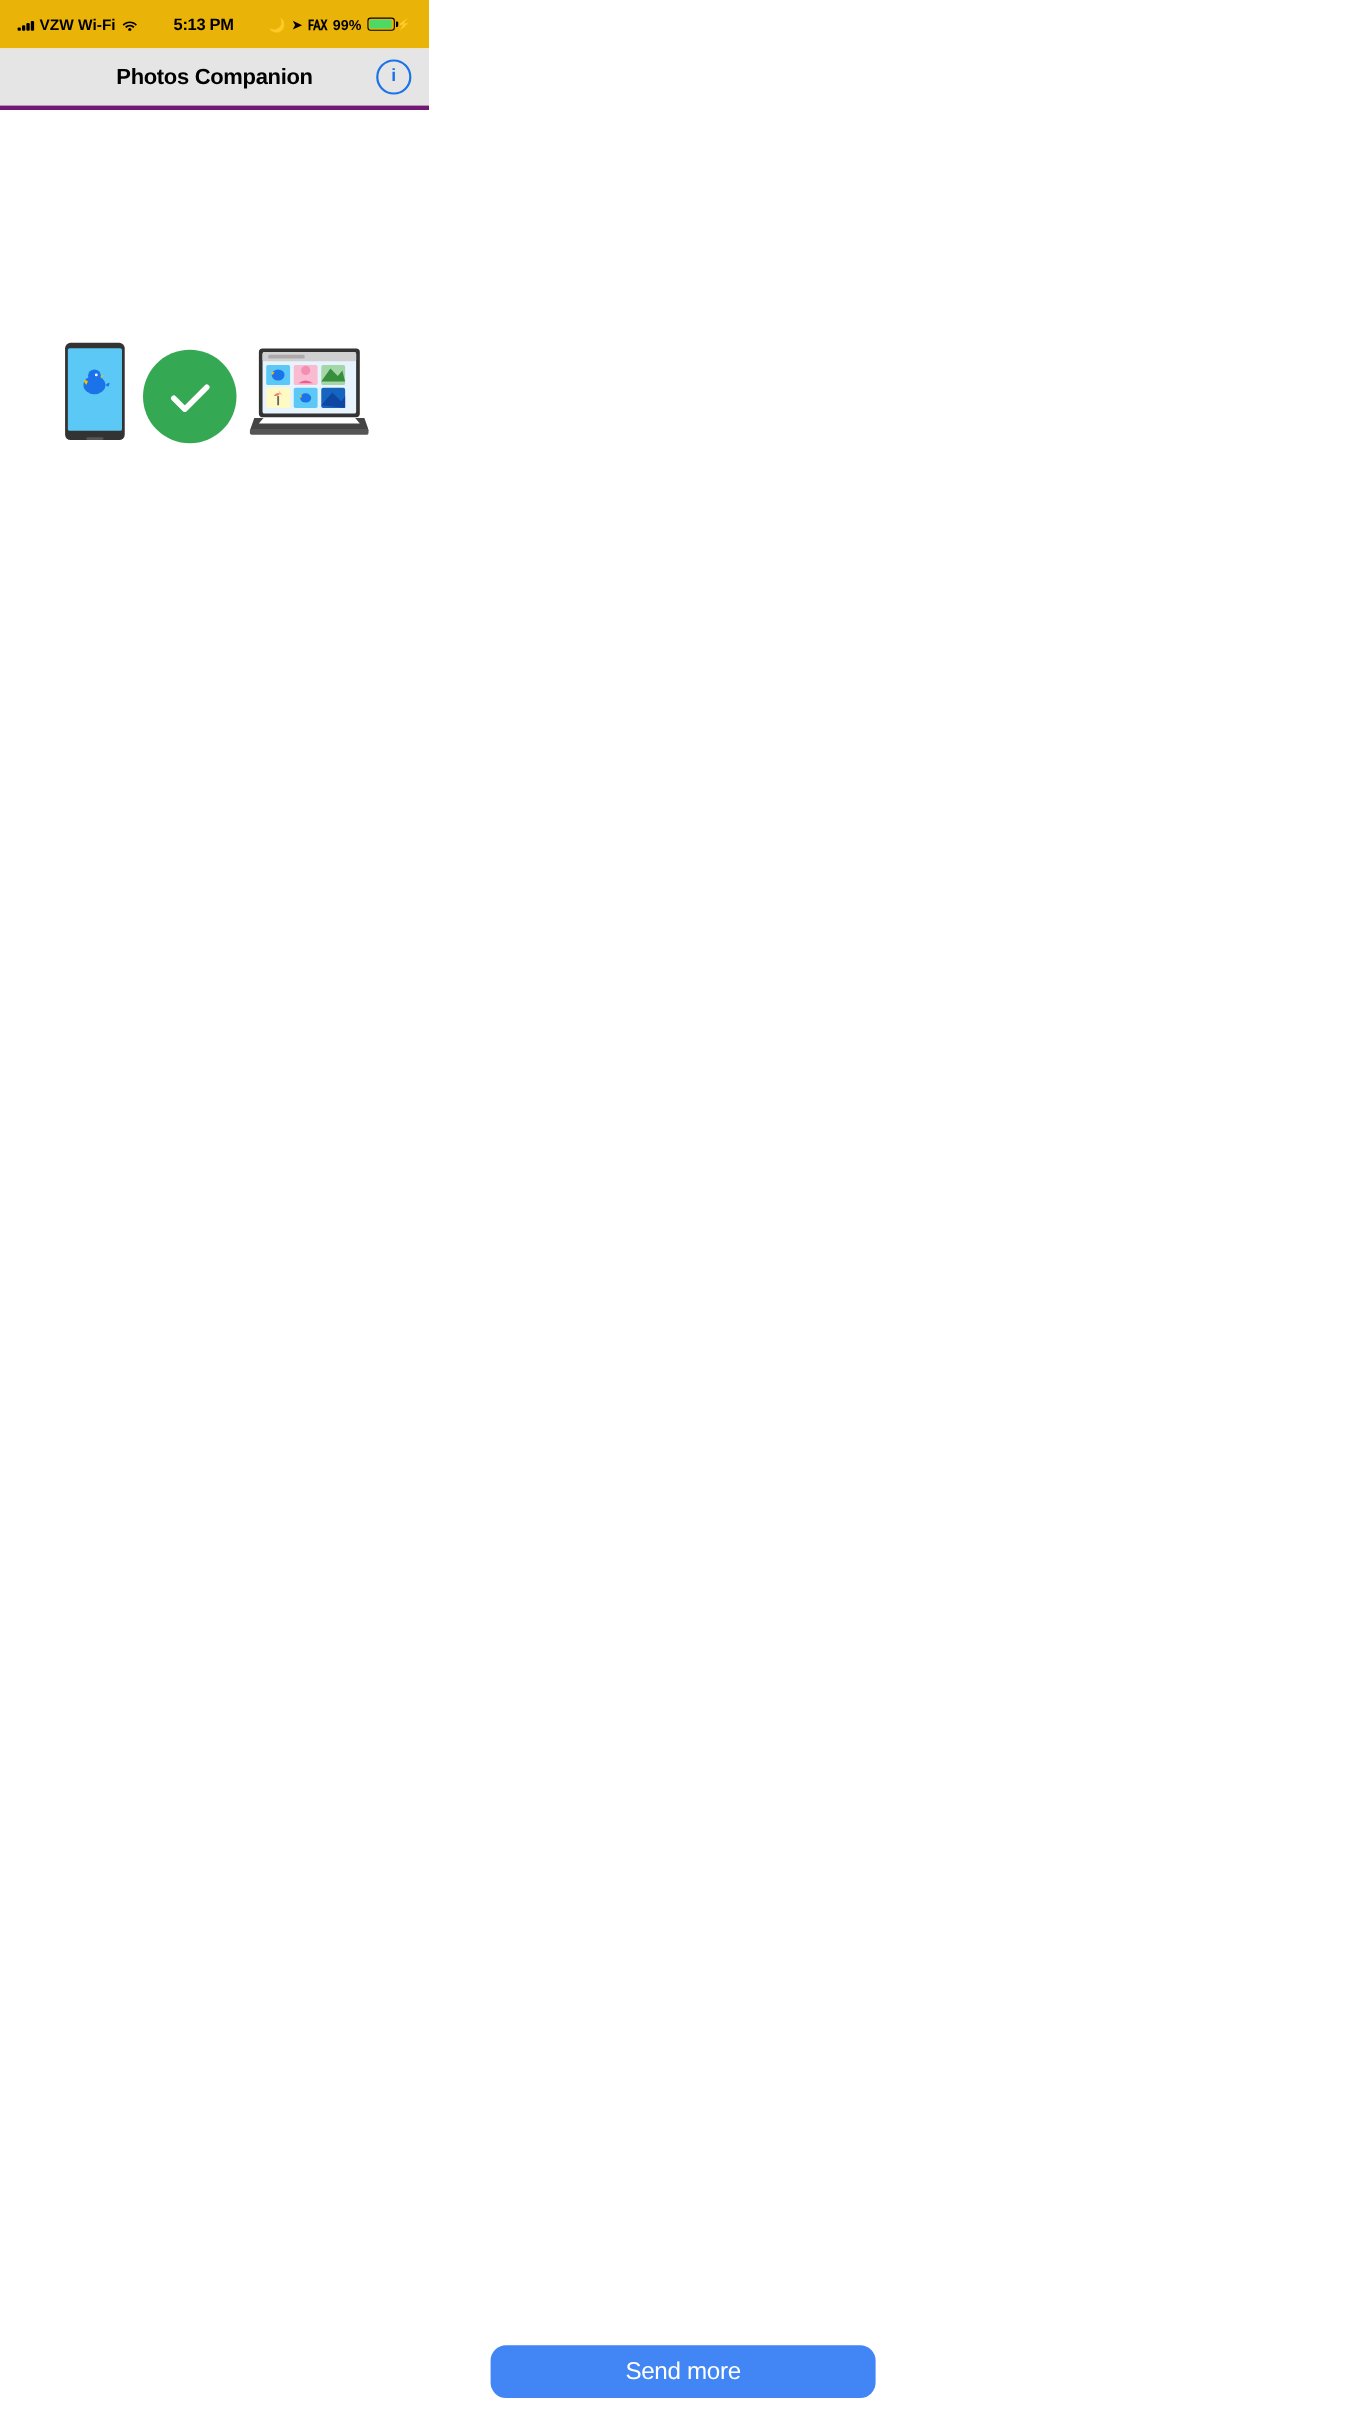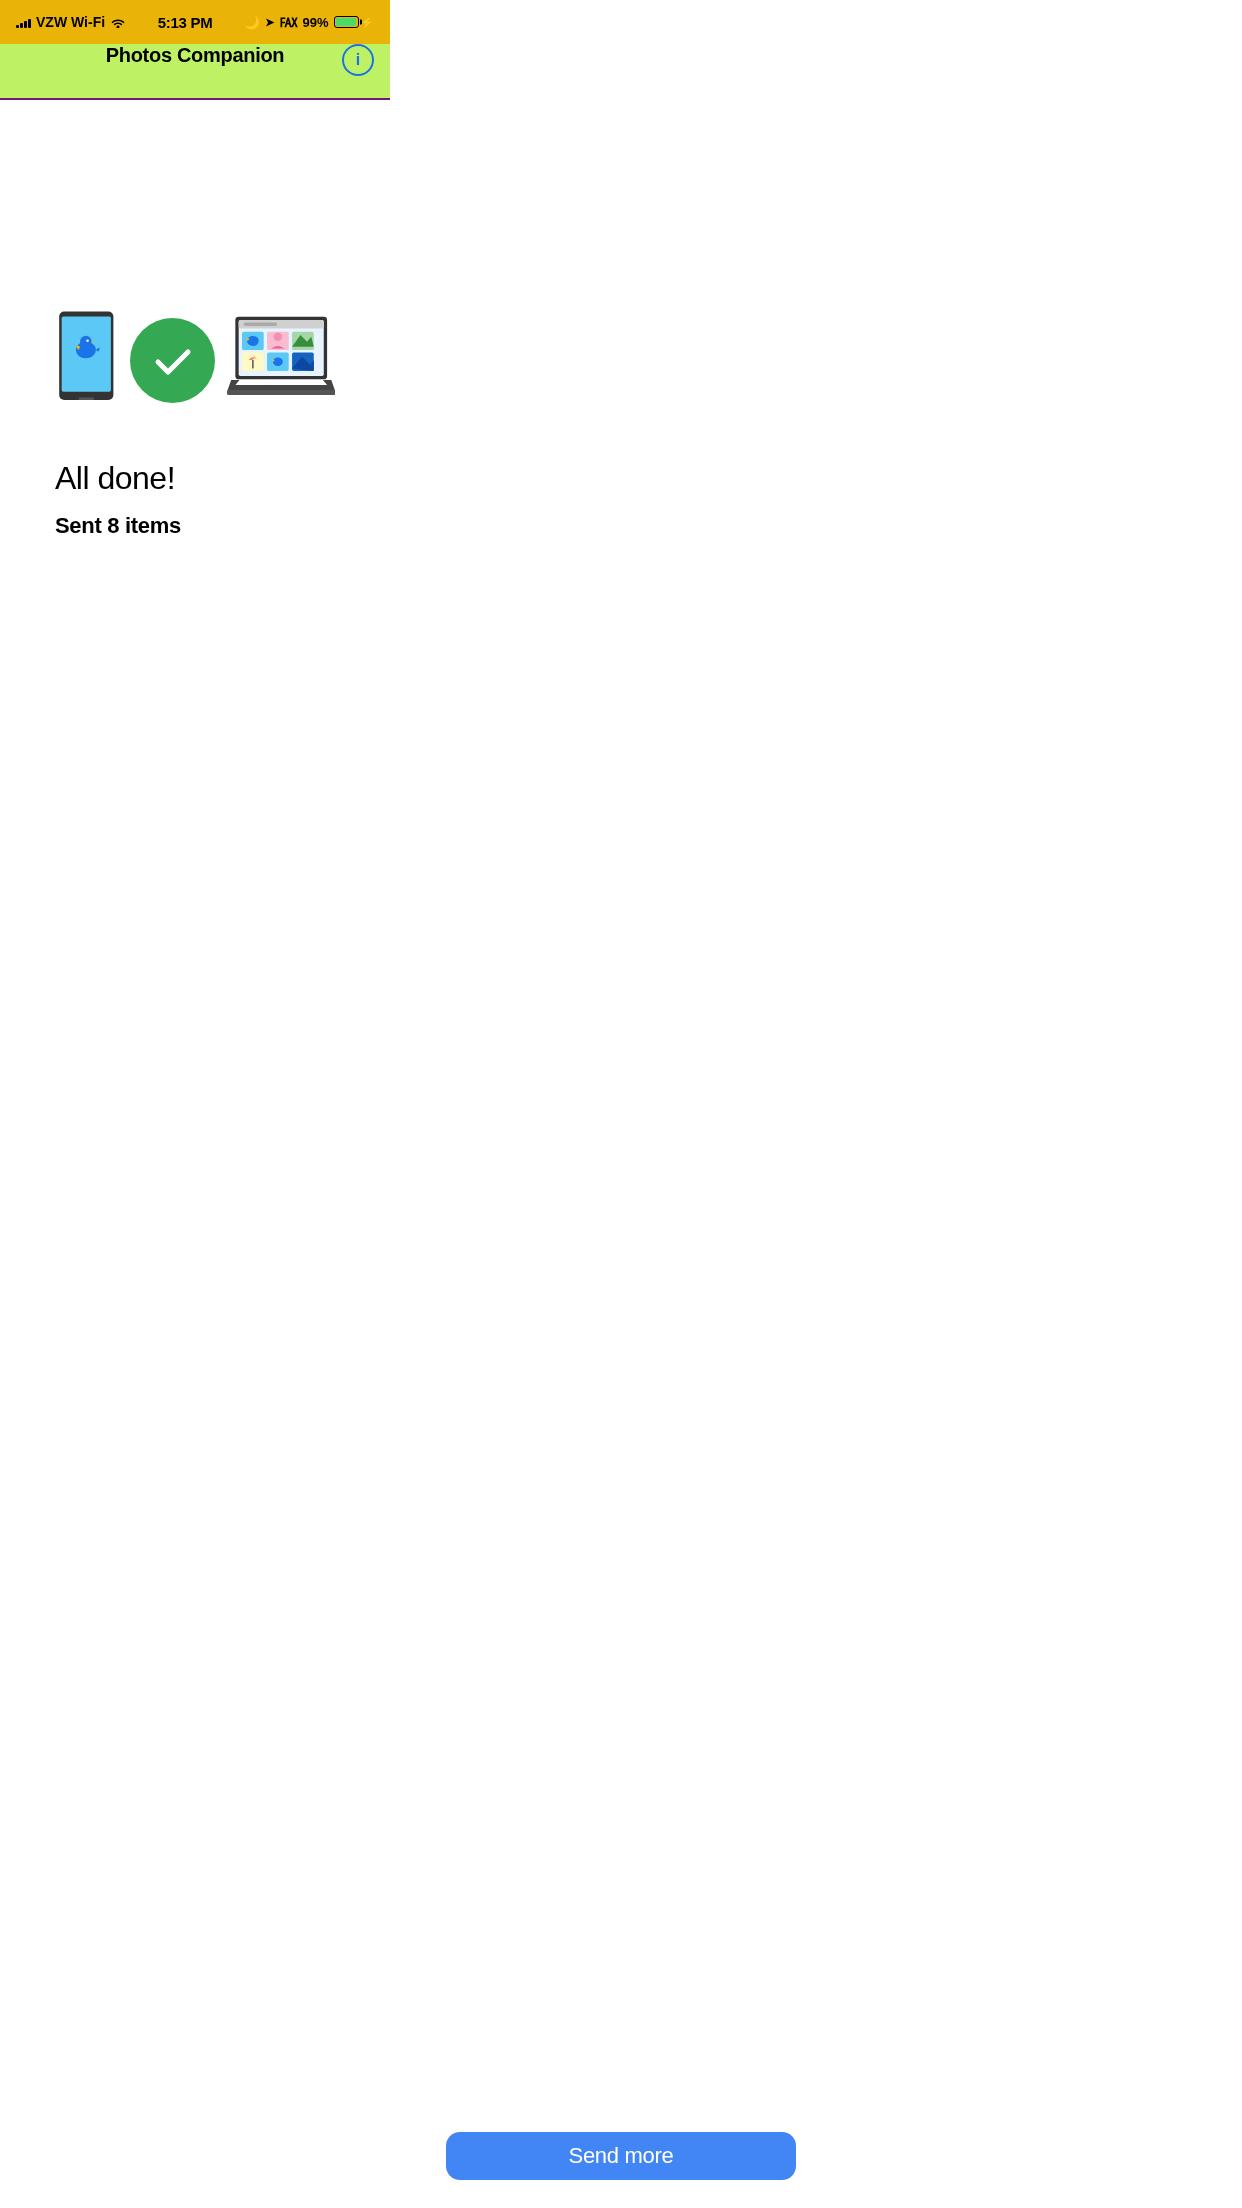--- a/index.html
+++ b/index.html
@@ -94,23 +94,24 @@
       background: #4cd964;
       height: 100%;
       width: 96%;
       border-radius: 1px;
     }
 
     
     .nav-bar {
       width: 100%;
       height: 56px;
-      background: #bef264;
-      border-bottom: 2px solid #701a75;
-      display: flex;
+      background: #e5e5e5;
+      border-bottom: 4px solid #701a75;
+      display: flex;
+      align-items: center;
       justify-content: center;
       position: relative;
       padding: 0 16px;
     }
 
     .nav-title {
       font-size: 20px;
       font-weight: 600;
       color: #000;
       letter-spacing: -0.3px;
@@ -331,22 +332,18 @@
 
       <rect x="78" y="43" width="26" height="22" rx="2" fill="#1565c0"></rect>
       <path d="M78 62 L90 48 L100 58 L104 52 L104 65 Z" fill="#0d47a1"></path>
 
       <path d="M5 76 L15 76 L10 82 L120 82 L115 76 L125 76 L130 90 L0 90 Z" fill="#444"></path>
       <rect x="0" y="88" width="130" height="6" rx="2" fill="#555"></rect>
     </svg>
 
   </div>
 
-  <div class="text-section">
-    <div class="all-done-text">All done!</div>
-    <div class="sent-items-text">Sent 8 items</div>
-  </div>
 
 </div>
 
 <div class="bottom-btn-container">
   <button class="send-more-btn">Send more</button>
 </div>
 
 </body></html>

